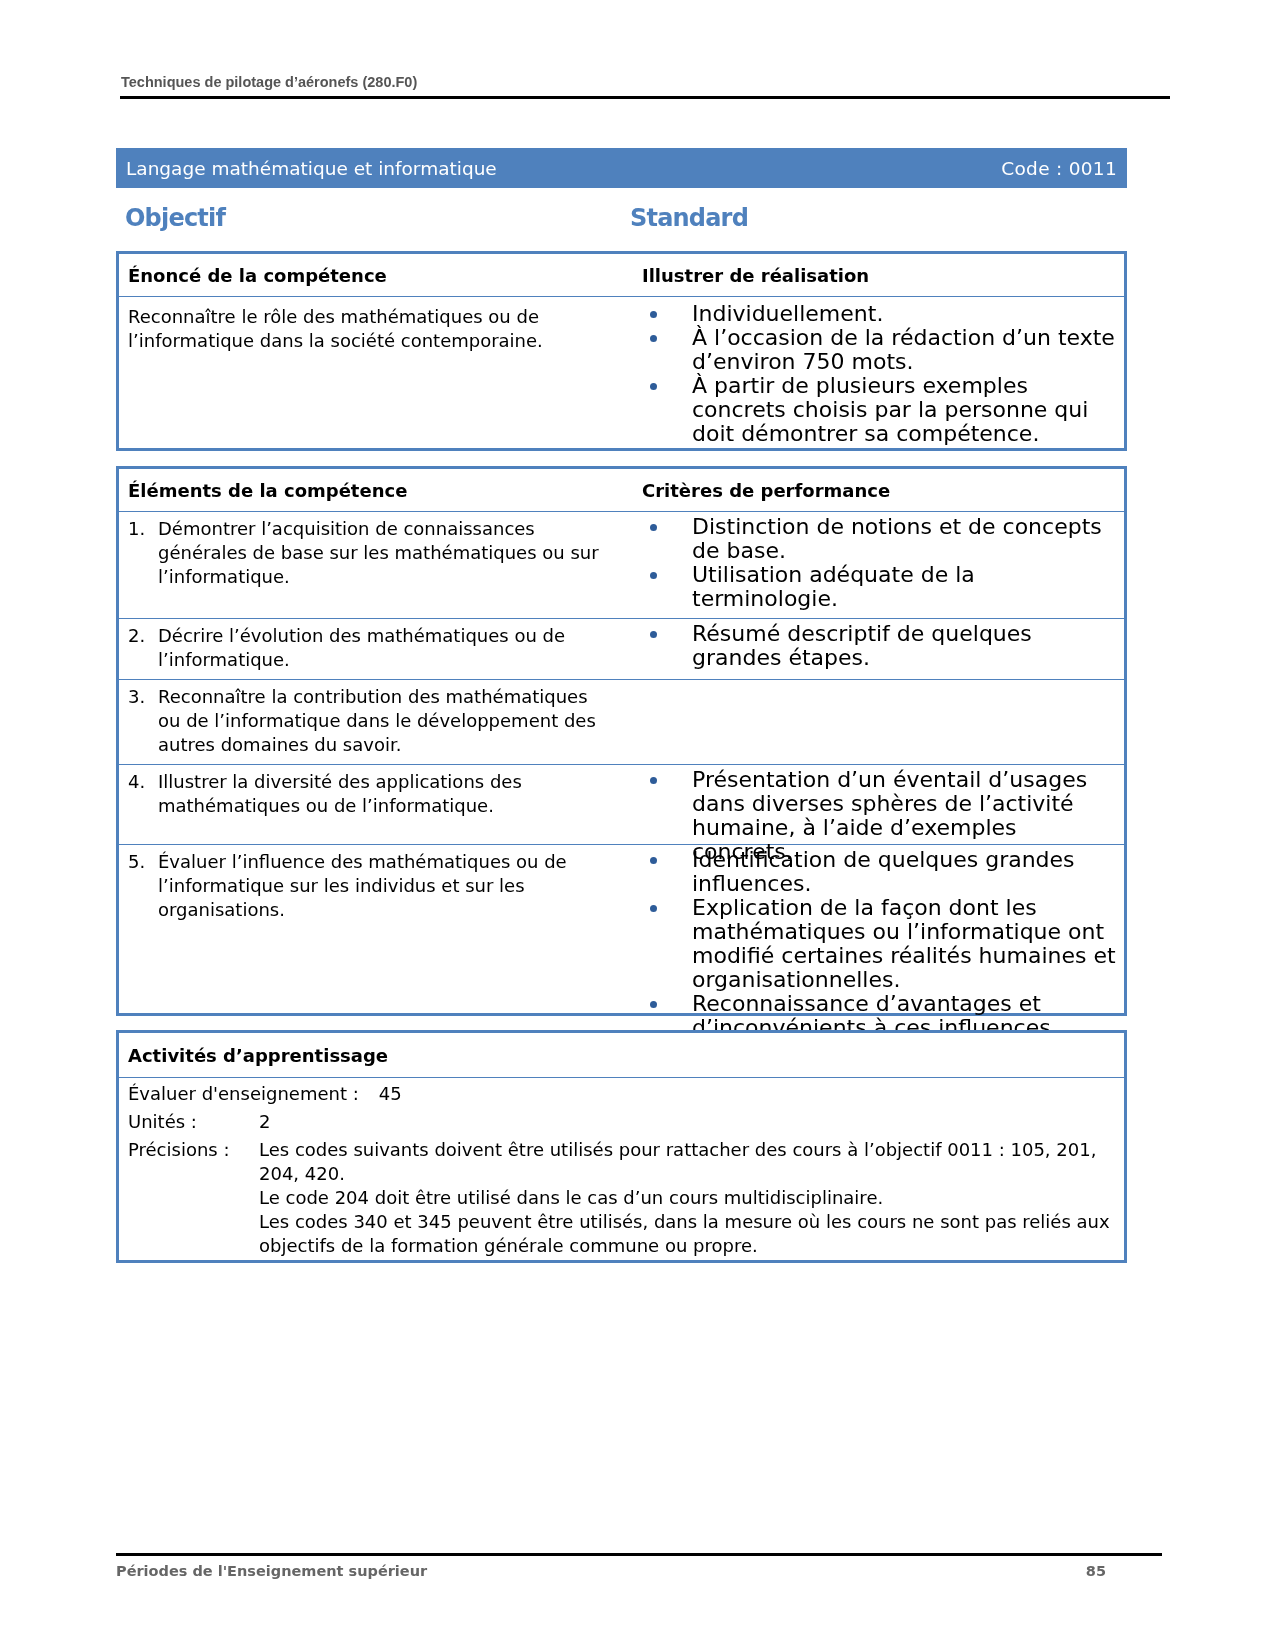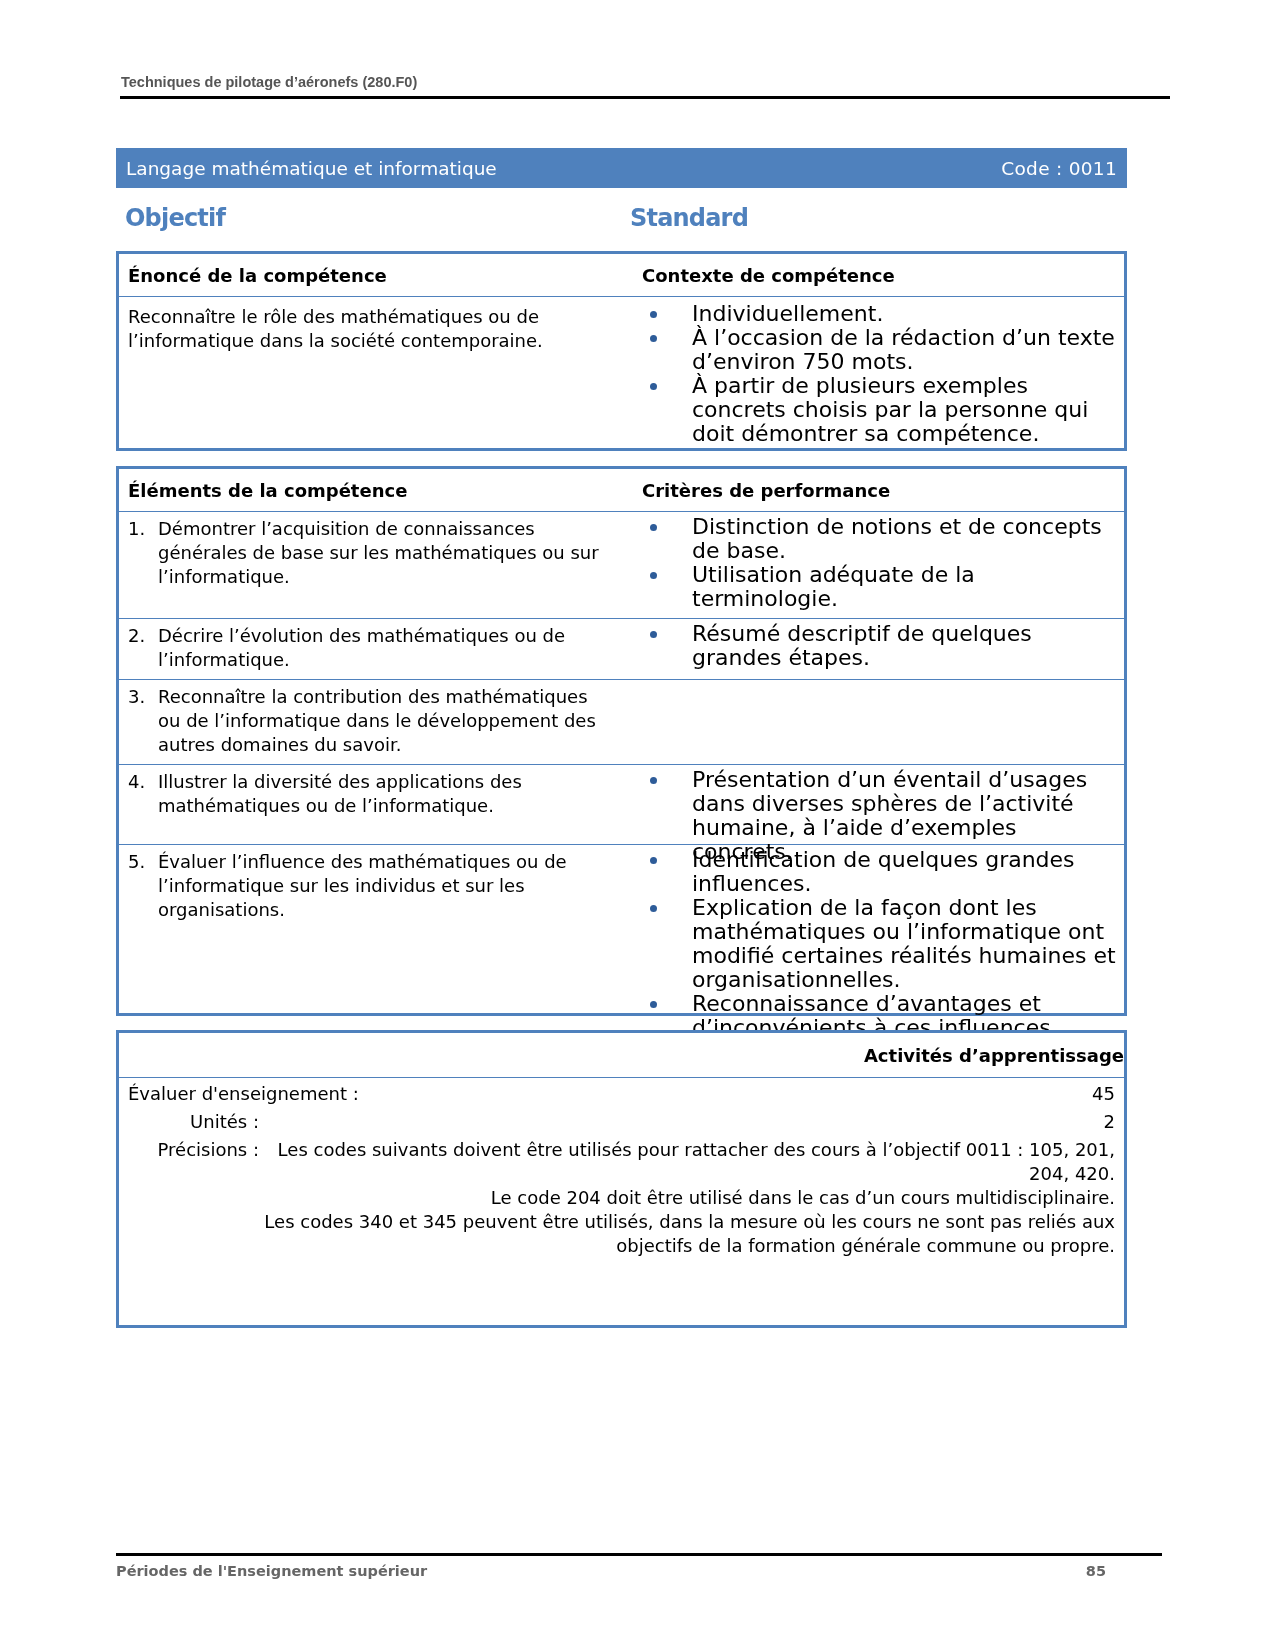--- a/index.html
+++ b/index.html
@@ -68,21 +68,21 @@
 </div>
 
 <div class="col-heads">
   <span style="left:9px">Objectif</span>
   <span style="left:514px">Standard</span>
 </div>
 
 <div class="box" style="top:251px; height:200px;">
   <div class="hdr">
     <div class="l">Énoncé de la compétence</div>
-    <div class="r">Contexte de compétence</div>
+    <div class="r">Illustrer de réalisation</div>
   </div>
   <div class="row" style="border-bottom:none;">
     <div class="l" style="padding-top:8px;">Reconnaître le rôle des mathématiques ou de l’informatique dans la société contemporaine.</div>
     <div class="r" style="padding-top:5px;">
       <ul class="bul">
         <li>
             <span class="dot"></span>
             <span class="t">Individuellement.</span>
           </li>
         <li>
@@ -187,21 +187,21 @@
           </li>
       <li>
             <span class="dot"></span>
             <span class="t">Reconnaissance d’avantages et d’inconvénients à ces influences.</span>
           </li>
     </ul>
       </div>
   </div>
 </div>
 
-<div class="box act" style="top:1030px; height:298px;text-align:right;">
+<div class="box act" style="top:1030px; height:233px;">
   <div class="hdr" style="height:44px;">
     <div style="width:100%;">Activités d’apprentissage</div>
   </div>
   <div class="body">
     <div class="line">
       <span class="lbl-wide">Évaluer d'enseignement :</span>
       <span class="val">45</span>
     </div>
     <div class="line">
       <span class="lbl">Unités :</span>

